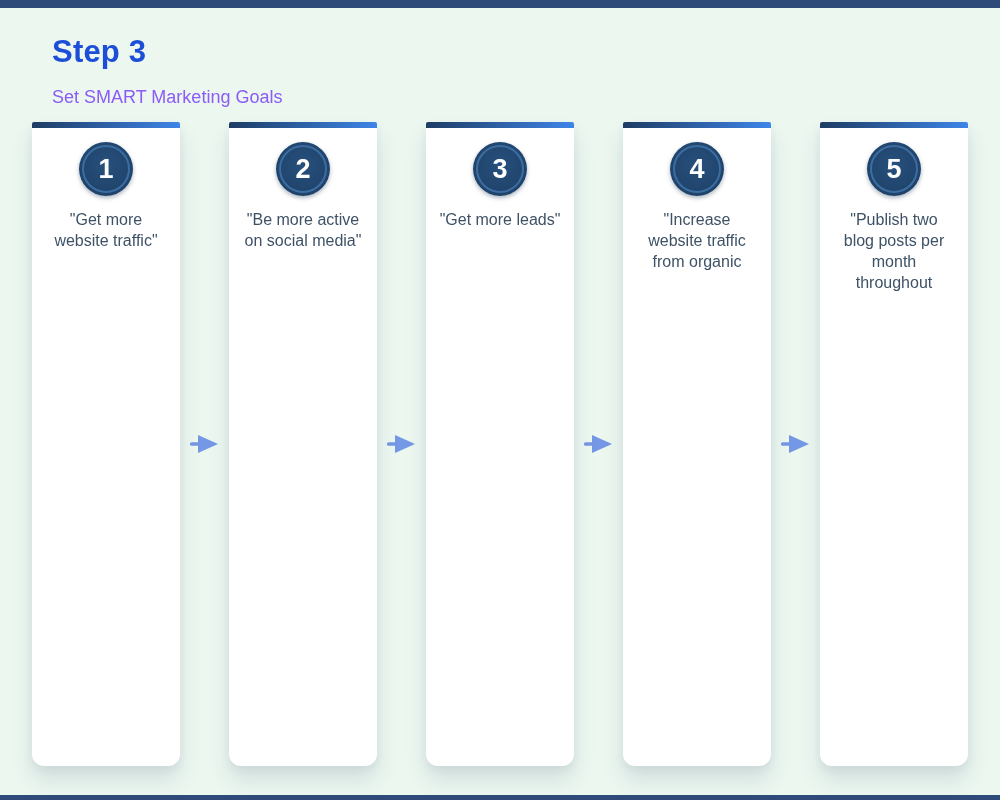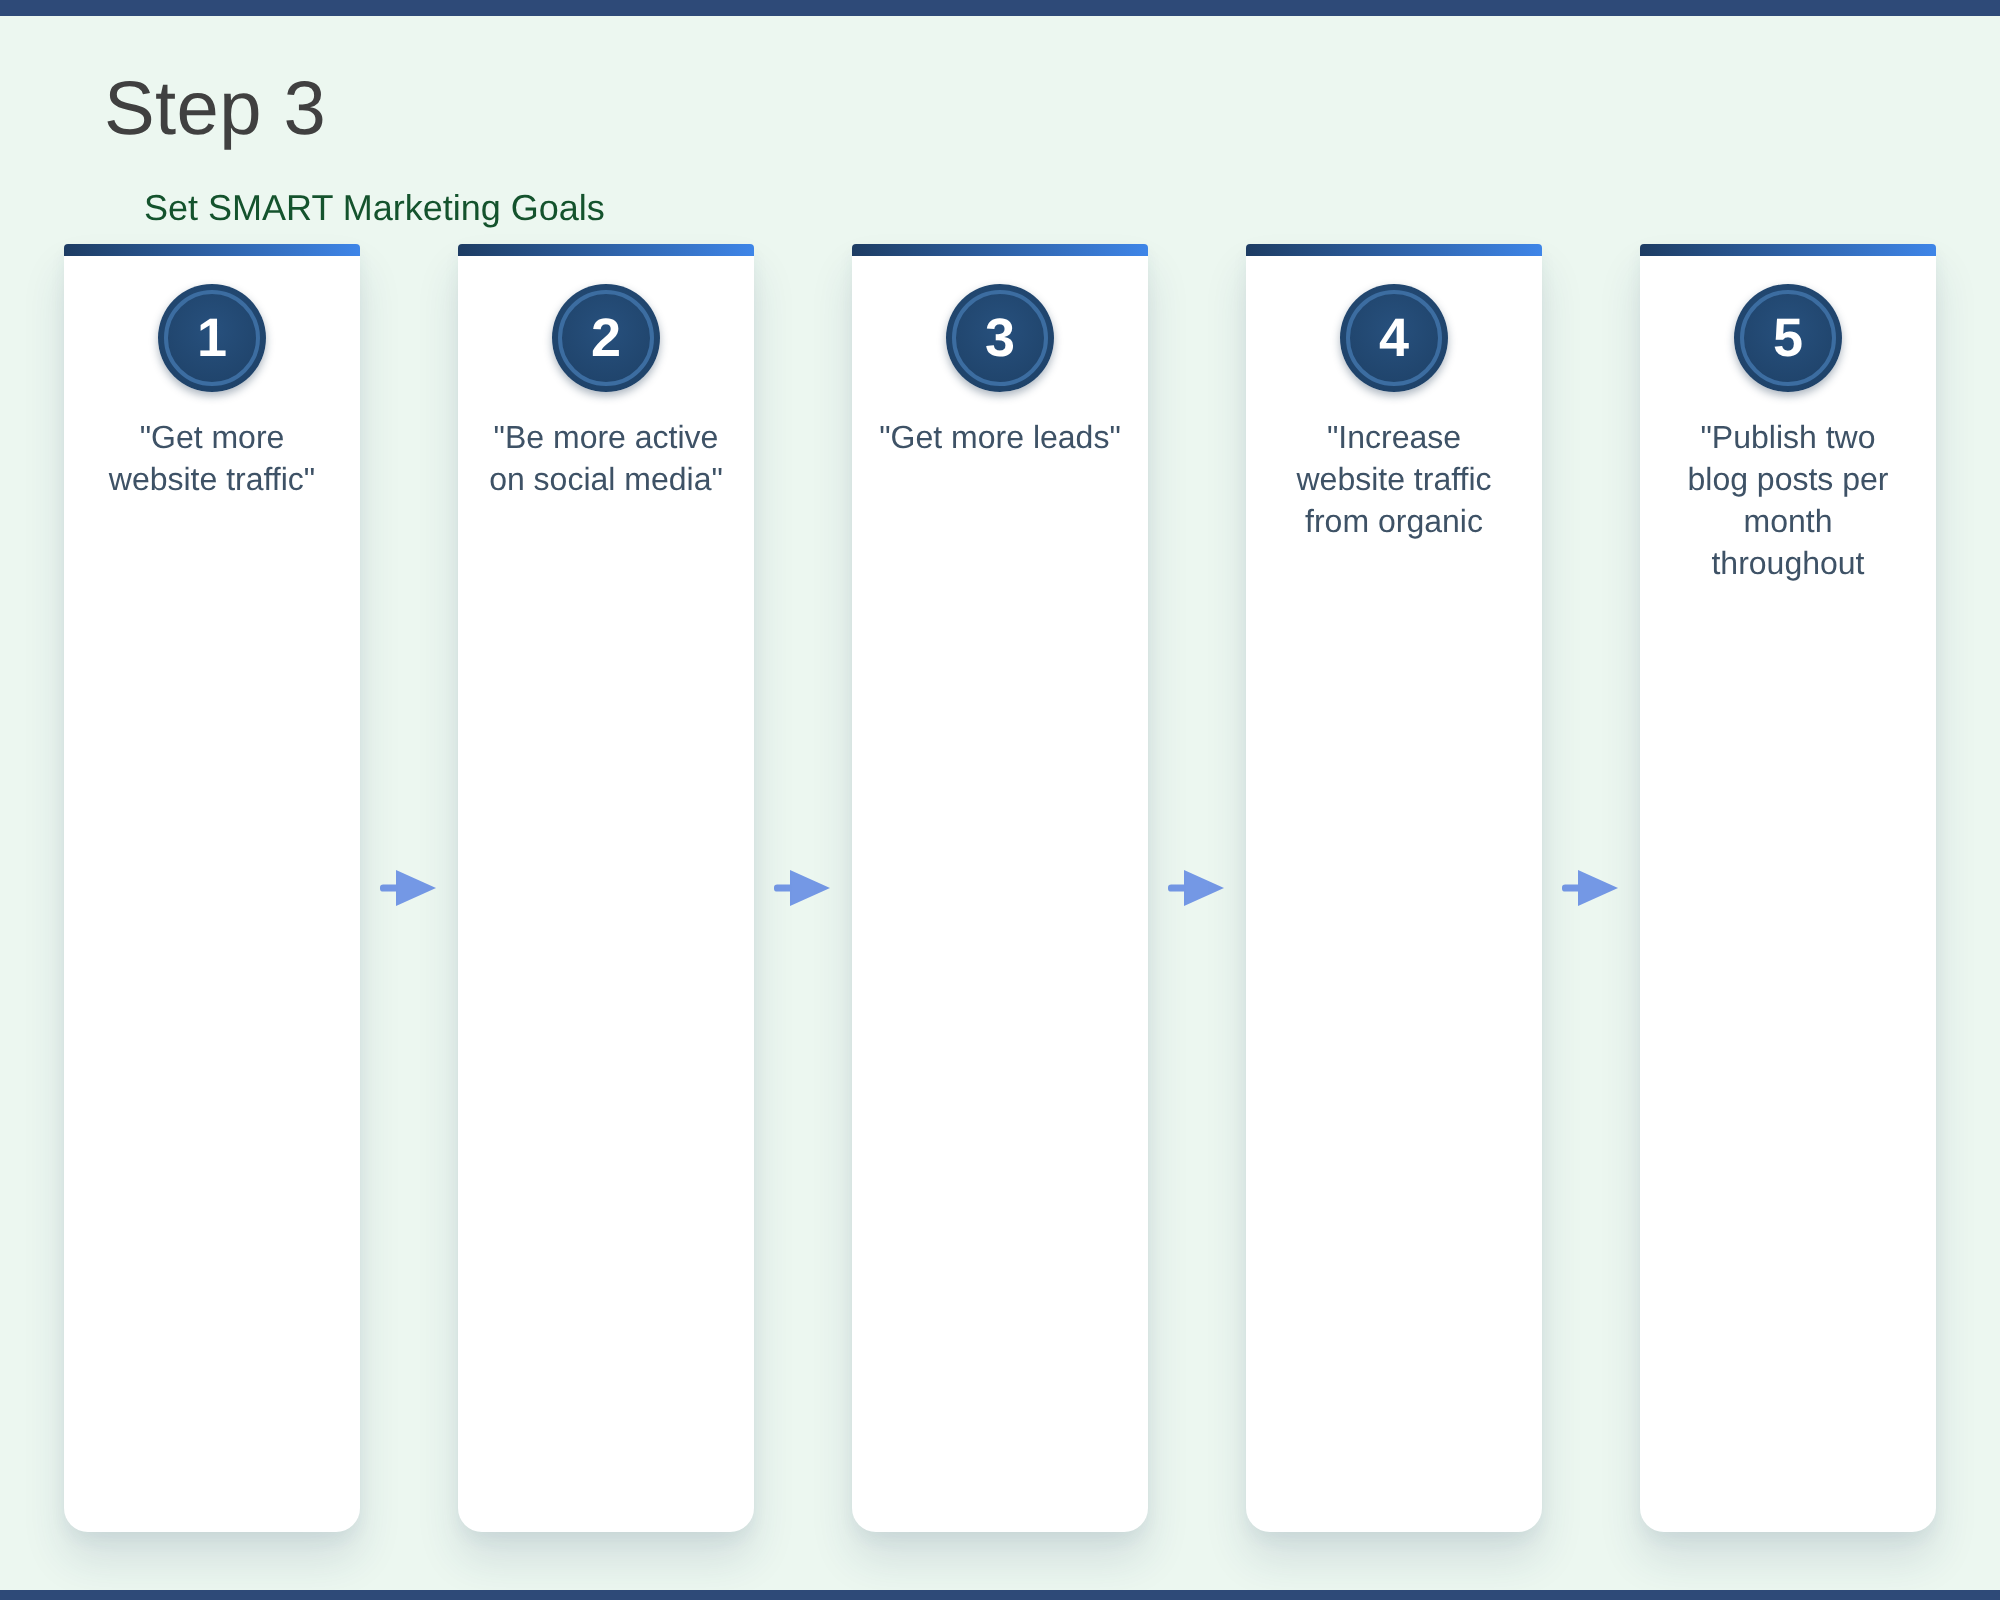--- a/index.html
+++ b/index.html
@@ -15,28 +15,27 @@
     width: 1000px; height: 8px;
     background: #2e4a78;
   }
   .bottom-bar {
     position: absolute; bottom: 0; left: 0;
     width: 1000px; height: 5px;
     background: #2e4a78;
   }
   .header { position: absolute; left: 52px; top: 34px; }
   .page-title {
-    font-size: 38px; font-weight: 400;
-    color: #404040; letter-spacing: 0.2px;
+    font-size: 31px; font-weight: 700;
+    color: #1d4ed8; letter-spacing: 0.2px;
   }
   .page-subtitle {
     margin-top: 17px;
     font-size: 18px; font-weight: 400;
-    color: #14532d;
-    margin-left: 20px;
+    color: #8b5cf6;
   }
   .flow {
     position: absolute; left: 32px; top: 122px;
     width: 936px; height: 644px;
     display: flex; justify-content: space-between; align-items: stretch;
   }
   .step-card {
     width: 148px; height: 644px;
     background: #ffffff;
     border-radius: 3px 3px 12px 12px;

